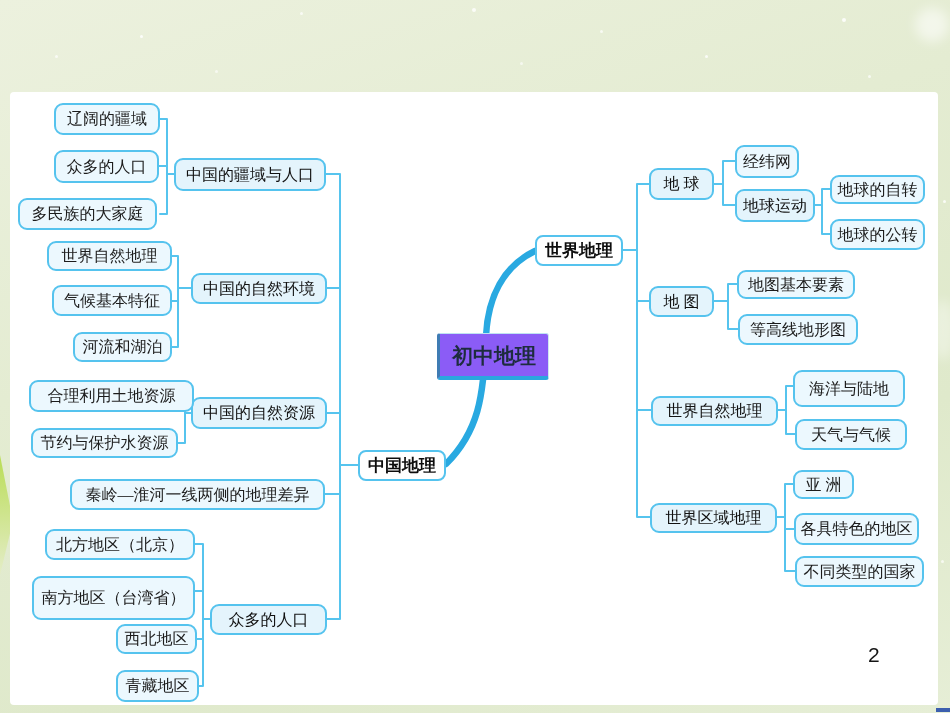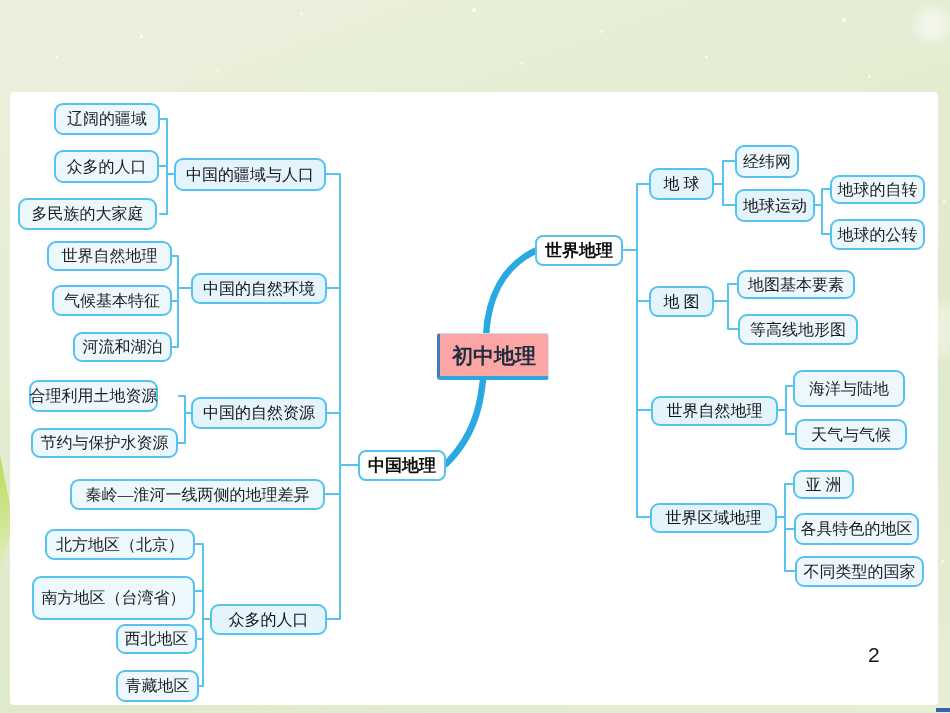--- a/index.html
+++ b/index.html
@@ -33,21 +33,21 @@
   .sub{
     background:#e4f4fc;border:2px solid #55c3ee;border-radius:9px;
     font-size:16px;color:#111;
     font-family:"Liberation Serif","DejaVu Serif",serif;
   }
   .branch{
     background:#ffffff;border:2px solid #55c3ee;border-radius:8px;
     font-size:17px;font-weight:bold;color:#0d0d0d;
   }
   .root{
-    background:#fca5a5;border-radius:3px;
+    background:#8b5cf6;border-radius:3px;
     border-left:3px solid #3f7cb4;border-bottom:4px solid #2ba6de;
     border-top:1px solid #bfe2f2;border-right:1px solid #cfe7f2;
     font-size:21px;font-weight:bold;color:#1d2c3e;
   }
   .pagenum{
     position:absolute;left:868px;top:643px;z-index:4;
     font-size:21px;color:#141414;
   }
   .corner-mark{
     position:absolute;left:936px;top:708px;width:14px;height:4px;
@@ -112,21 +112,21 @@
 <div class="node leaf" style="left:54px;top:103px;width:106px;height:32px">辽阔的疆域</div>
 <div class="node leaf" style="left:54px;top:150px;width:105px;height:33px">众多的人口</div>
 <div class="node leaf" style="left:18px;top:198px;width:139px;height:32px">多民族的大家庭</div>
 
 <div class="node sub" style="left:191px;top:273px;width:136px;height:31px">中国的自然环境</div>
 <div class="node leaf" style="left:47px;top:241px;width:125px;height:30px">世界自然地理</div>
 <div class="node leaf" style="left:52px;top:285px;width:120px;height:31px">气候基本特征</div>
 <div class="node leaf" style="left:73px;top:332px;width:99px;height:30px">河流和湖泊</div>
 
 <div class="node sub" style="left:191px;top:397px;width:136px;height:32px">中国的自然资源</div>
-<div class="node leaf" style="left:29px;top:380px;width:129px;height:32px">合理利用土地资源</div>
+<div class="node leaf" style="left:29px;top:380px;width:165px;height:32px">合理利用土地资源</div>
 <div class="node leaf" style="left:31px;top:428px;width:147px;height:30px">节约与保护水资源</div>
 
 <div class="node leaf" style="left:70px;top:479px;width:255px;height:31px">秦岭—淮河一线两侧的地理差异</div>
 
 <div class="node sub" style="left:210px;top:604px;width:117px;height:31px">众多的人口</div>
 <div class="node leaf" style="left:45px;top:529px;width:150px;height:31px">北方地区（北京）</div>
 <div class="node leaf" style="left:32px;top:576px;width:163px;height:44px">南方地区（台湾省）</div>
 <div class="node leaf" style="left:116px;top:624px;width:81px;height:30px">西北地区</div>
 <div class="node leaf" style="left:116px;top:670px;width:83px;height:32px">青藏地区</div>
 

